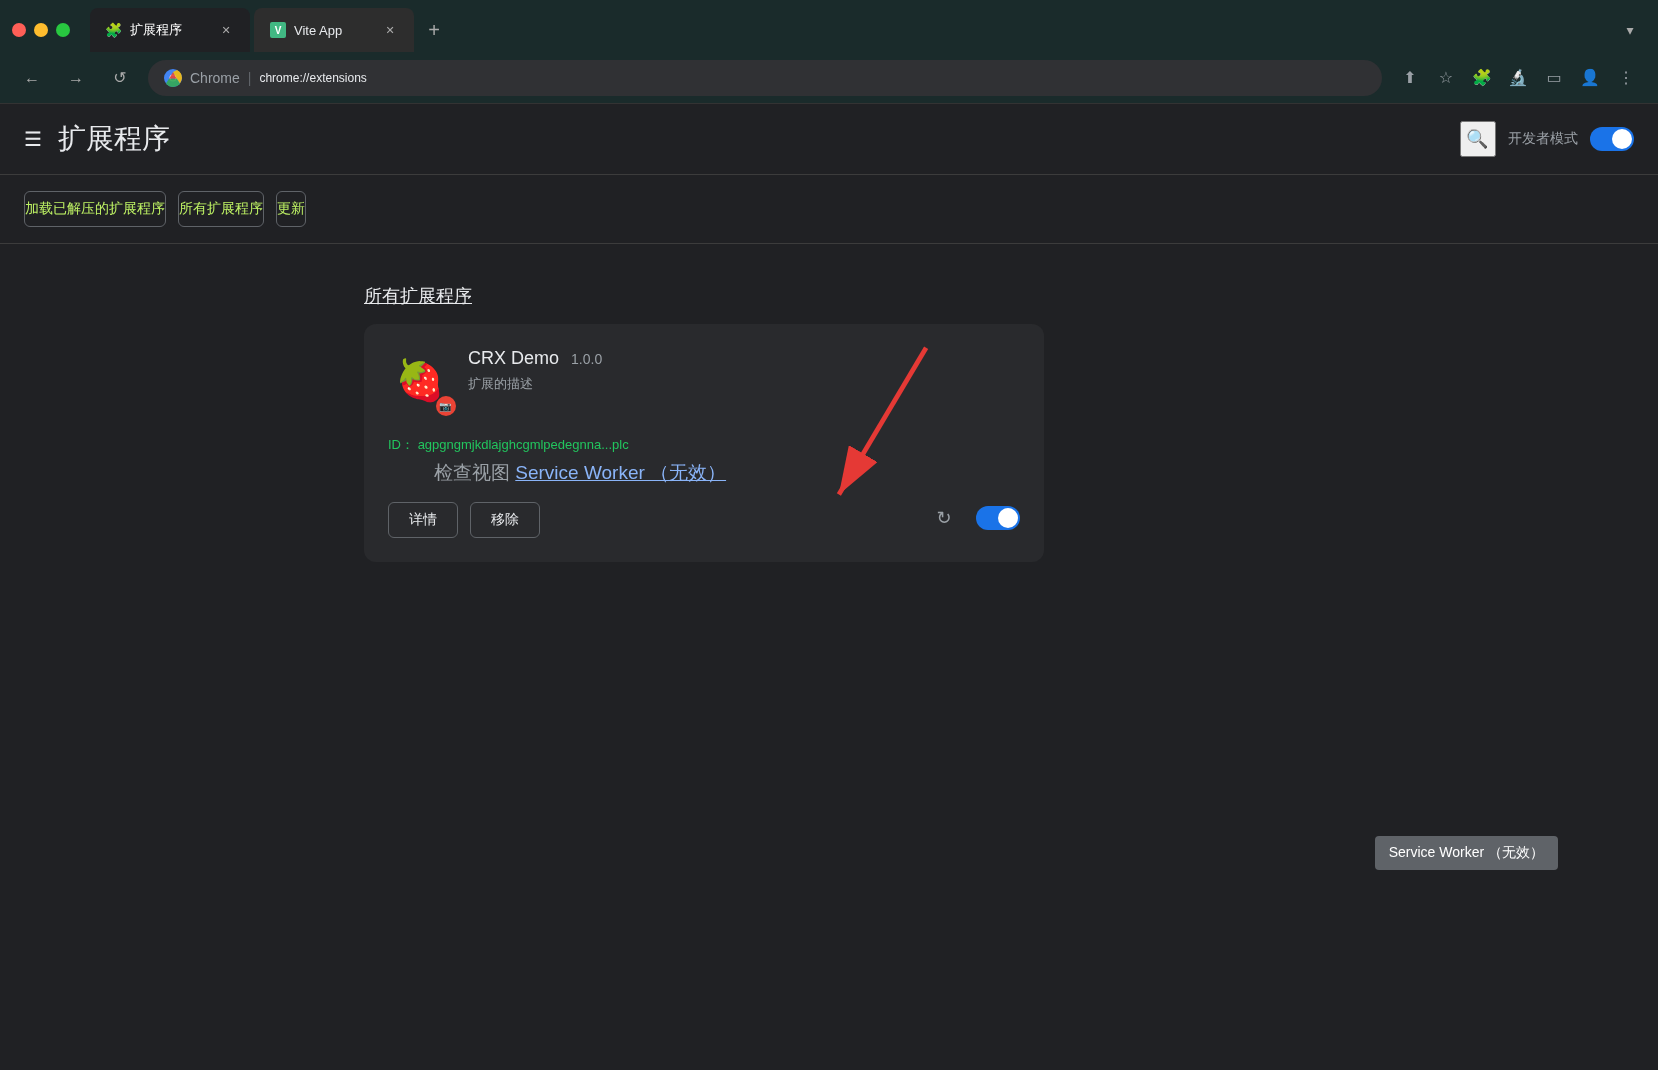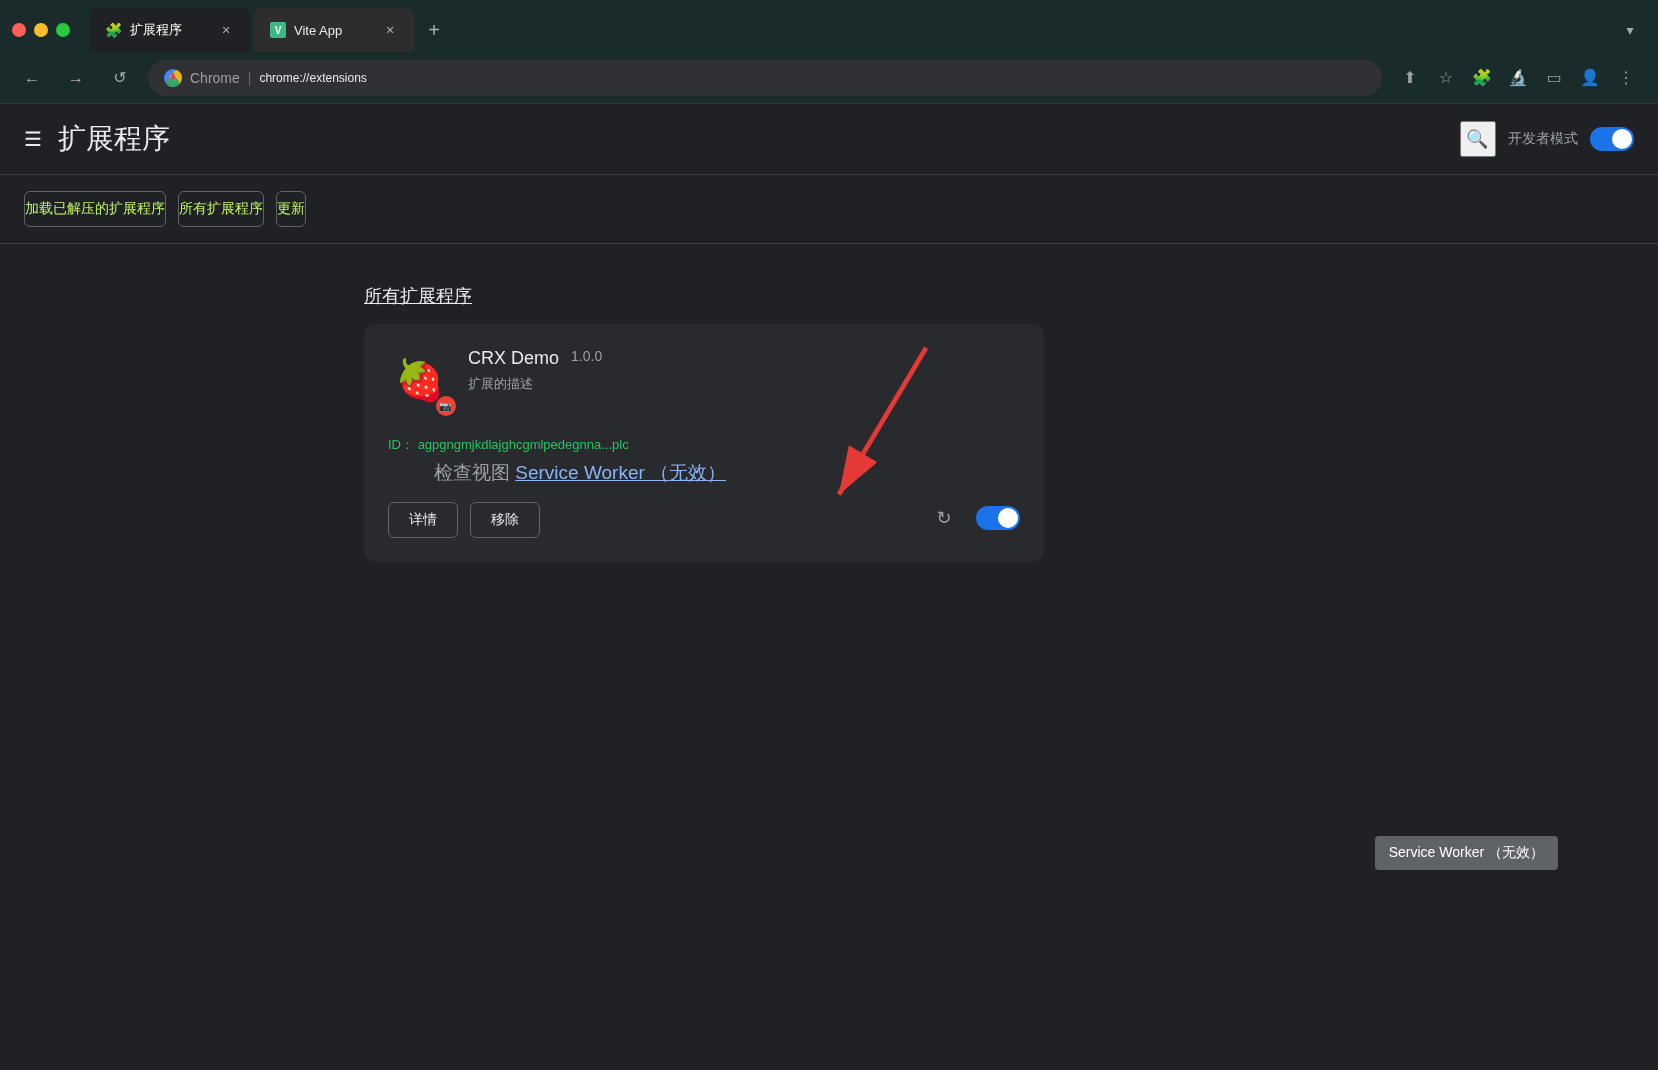--- a/index.html
+++ b/index.html
@@ -358,20 +358,21 @@
       font-size: 10px;
       color: white;
     }
 
     .ext-info {
       flex: 1;
     }
 
     .ext-name-row {
       display: flex;
+      align-items: center;
       gap: 12px;
       margin-bottom: 6px;
     }
 
     .ext-name {
       font-size: 18px;
       font-weight: 500;
       color: #e8eaed;
     }
 

